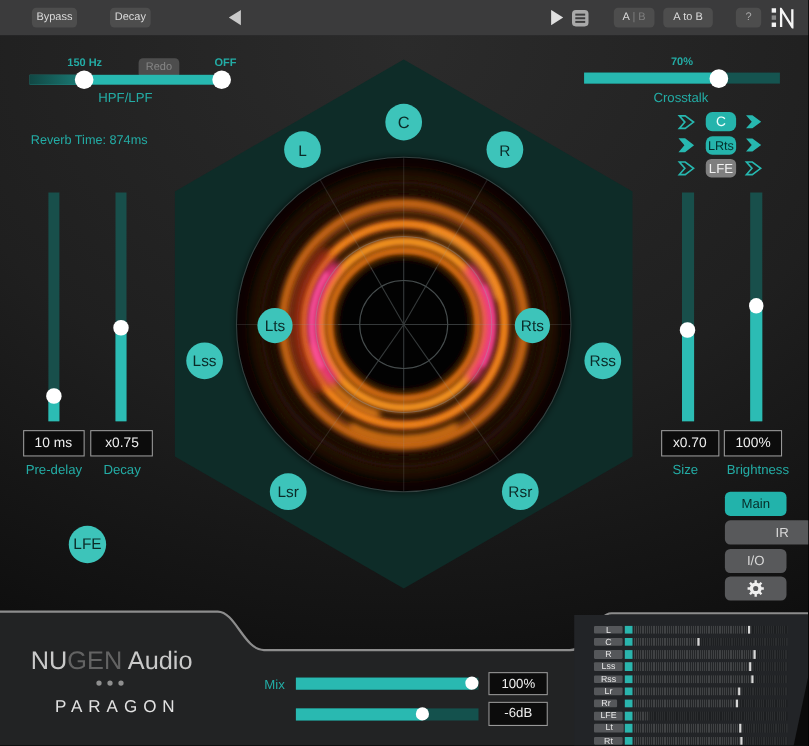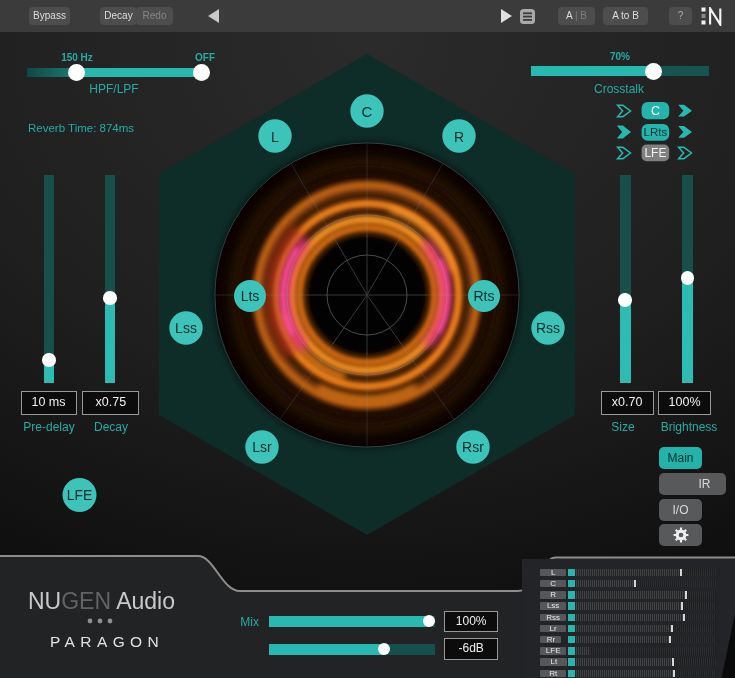--- a/index.html
+++ b/index.html
@@ -14,21 +14,21 @@
   
   .teal{color:#23aca5;}
   .slab{position:absolute;font-size:12px;color:#23aca5;text-align:center;}
   .blab{position:absolute;font-size:10px;font-weight:bold;color:#23aca5;text-align:center;}
   
   .vbox{position:absolute;background:#0c0c0c;border:1px solid #989898;
         color:#f0f0f0;font-size:12.5px;text-align:center;}
   
   .knob{position:absolute;background:#fff;border-radius:50%;}
   
-  .rbtn{position:absolute;left:659px;width:43px;height:22px;border-radius:5px;
+  .rbtn{position:absolute;left:659px;width:56px;height:22px;border-radius:5px;
         background:#58595b;color:#d8d8d8;font-size:12px;line-height:22px;text-align:center;}
 </style>
 </head>
 <body>
 <div id="app">
 
   <svg class="abs" style="left:0;top:0" width="735" height="678" viewBox="0 0 735 678">
     <defs>
       <filter id="b2" x="-50%" y="-50%" width="200%" height="200%">
           <feGaussianBlur stdDeviation="2"></feGaussianBlur>
@@ -129,21 +129,21 @@
       <text x="548" y="332.5">Rss</text>
       <text x="262" y="451.5">Lsr</text>
       <text x="473" y="451.5">Rsr</text>
       <text x="79.5" y="499.5">LFE</text>
     </g>
   </svg>
 
   <div class="abs" id="topbar">
     <div class="tbtn" style="left:29px;width:41px;">Bypass</div>
     <div class="tbtn" style="left:100px;width:37px;">Decay</div>
-    <div class="tbtn" style="left:136px;width:37px;color:#868686;">Redo</div>
+    <div class="tbtn" style="left:126px;width:37px;color:#868686;margin-top:46px;">Redo</div>
     <svg class="abs" style="left:206px;top:8px" width="16" height="16">
         <polygon points="13,1 13,15 2,8" fill="#c9c9c9"></polygon>
       </svg>
     <svg class="abs" style="left:499px;top:9px" width="15" height="14">
         <polygon points="2,0 13,7 2,14" fill="#e0e0e0"></polygon>
       </svg>
     <svg class="abs" style="left:519px;top:8px" width="18" height="17">
       <rect x="1" y="1" width="15" height="15" rx="3.5" fill="#a9a9a9"></rect>
       <rect x="4" y="4.4" width="9" height="1.8" fill="#3b3b3c"></rect>
       <rect x="4" y="7.7" width="9" height="1.8" fill="#3b3b3c"></rect>

